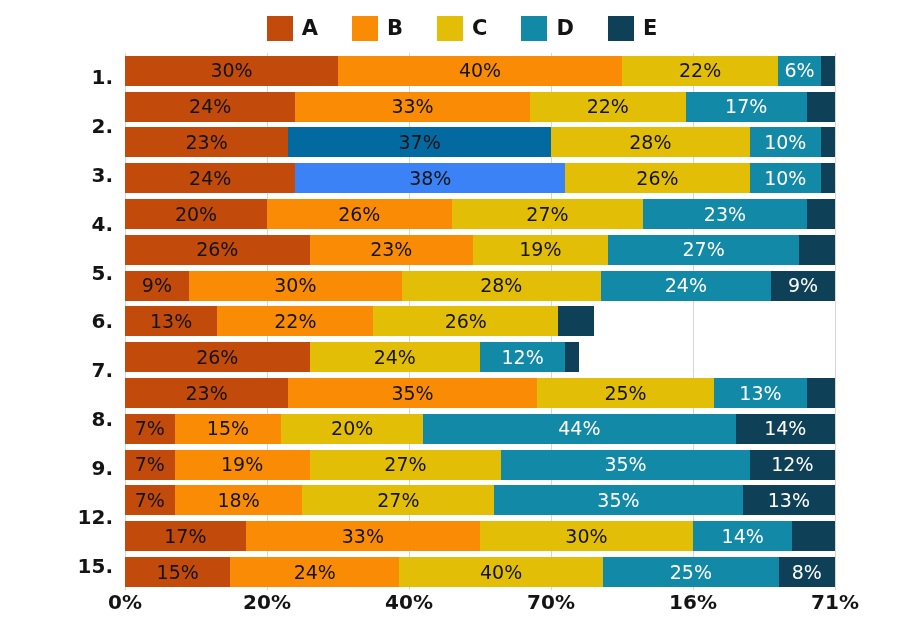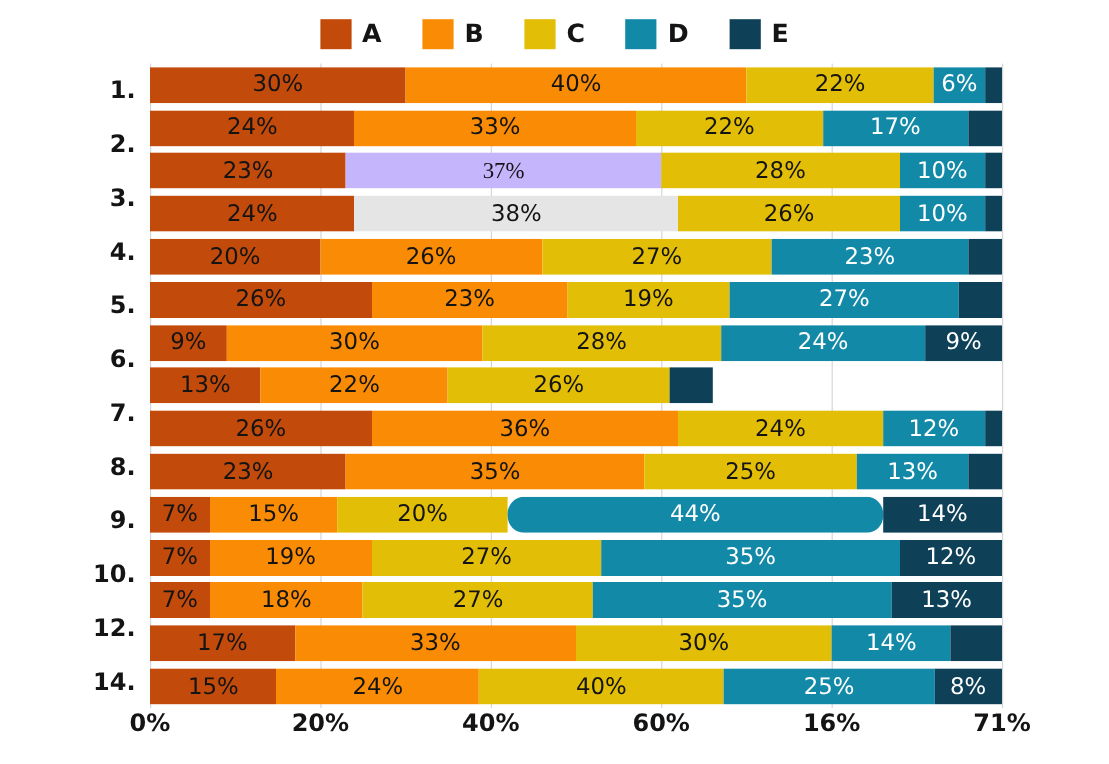--- a/index.html
+++ b/index.html
@@ -194,27 +194,24 @@
       <div class="ylabel-cell">
         <span class="ylabel-text">7.</span>
       </div>
       <div class="ylabel-cell">
         <span class="ylabel-text">8.</span>
       </div>
       <div class="ylabel-cell">
         <span class="ylabel-text">9.</span>
       </div>
       <div class="ylabel-cell">
-        <span class="ylabel-text">10.</span>
-      </div>
-      <div class="ylabel-cell">
         <span class="ylabel-text">12.</span>
       </div>
       <div class="ylabel-cell">
-        <span class="ylabel-text">14.</span>
+        <span class="ylabel-text">15.</span>
       </div>
     </div>
 
   <div id="plot">
     <div id="gridlines">
         <div class="gridline" style="left: calc(0% - 0.5px);"></div>
         <div class="gridline" style="left: calc(20% - 0.5px);"></div>
         <div class="gridline" style="left: calc(40% - 0.5px);"></div>
         <div class="gridline" style="left: calc(60% - 0.5px);"></div>
         <div class="gridline" style="left: calc(80% - 0.5px);"></div>
@@ -235,30 +232,30 @@
             <div class="seg dark-text" style="background: rgb(194, 74, 11); width: 24%;">24%</div>
             <div class="seg dark-text" style="background: rgb(250, 140, 5); width: 33%;">33%</div>
             <div class="seg dark-text" style="background: rgb(227, 190, 7); width: 22%;">22%</div>
             <div class="seg light-text" style="background: rgb(19, 137, 168); width: 17%;">17%</div>
             <div class="seg light-text" style="background: rgb(14, 65, 88); width: 4%;"></div>
           </div>
         </div>
         <div class="row">
           <div class="bar">
             <div class="seg dark-text" style="background: rgb(194, 74, 11); width: 23%;">23%</div>
-            <div class="seg dark-text" style="background: #c4b5fd; width: 37%; font-family: Liberation Serif, serif;">37%</div>
+            <div class="seg dark-text" style="background: #0369a1; width: 37%;">37%</div>
             <div class="seg dark-text" style="background: rgb(227, 190, 7); width: 28%;">28%</div>
             <div class="seg light-text" style="background: rgb(19, 137, 168); width: 10%;">10%</div>
             <div class="seg light-text" style="background: rgb(14, 65, 88); width: 2%;"></div>
           </div>
         </div>
         <div class="row">
           <div class="bar">
             <div class="seg dark-text" style="background: rgb(194, 74, 11); width: 24%;">24%</div>
-            <div class="seg dark-text" style="background: #e5e5e5; width: 38%;">38%</div>
+            <div class="seg dark-text" style="background: #3b82f6; width: 38%;">38%</div>
             <div class="seg dark-text" style="background: rgb(227, 190, 7); width: 26%;">26%</div>
             <div class="seg light-text" style="background: rgb(19, 137, 168); width: 10%;">10%</div>
             <div class="seg light-text" style="background: rgb(14, 65, 88); width: 2%;"></div>
           </div>
         </div>
         <div class="row">
           <div class="bar">
             <div class="seg dark-text" style="background: rgb(194, 74, 11); width: 20%;">20%</div>
             <div class="seg dark-text" style="background: rgb(250, 140, 5); width: 26%;">26%</div>
             <div class="seg dark-text" style="background: rgb(227, 190, 7); width: 27%;">27%</div>
@@ -288,41 +285,40 @@
           <div class="bar">
             <div class="seg dark-text" style="background: rgb(194, 74, 11); width: 13%;">13%</div>
             <div class="seg dark-text" style="background: rgb(250, 140, 5); width: 22%;">22%</div>
             <div class="seg dark-text" style="background: rgb(227, 190, 7); width: 26%;">26%</div>
             <div class="seg light-text" style="background: rgb(14, 65, 88); width: 5%;"></div>
           </div>
         </div>
         <div class="row">
           <div class="bar">
             <div class="seg dark-text" style="background: rgb(194, 74, 11); width: 26%;">26%</div>
-            <div class="seg dark-text" style="background: rgb(250, 140, 5); width: 36%;">36%</div>
             <div class="seg dark-text" style="background: rgb(227, 190, 7); width: 24%;">24%</div>
             <div class="seg light-text" style="background: rgb(19, 137, 168); width: 12%;">12%</div>
             <div class="seg light-text" style="background: rgb(14, 65, 88); width: 2%;"></div>
           </div>
         </div>
         <div class="row">
           <div class="bar">
             <div class="seg dark-text" style="background: rgb(194, 74, 11); width: 23%;">23%</div>
             <div class="seg dark-text" style="background: rgb(250, 140, 5); width: 35%;">35%</div>
             <div class="seg dark-text" style="background: rgb(227, 190, 7); width: 25%;">25%</div>
             <div class="seg light-text" style="background: rgb(19, 137, 168); width: 13%;">13%</div>
             <div class="seg light-text" style="background: rgb(14, 65, 88); width: 4%;"></div>
           </div>
         </div>
         <div class="row">
           <div class="bar">
             <div class="seg dark-text" style="background: rgb(194, 74, 11); width: 7%;">7%</div>
             <div class="seg dark-text" style="background: rgb(250, 140, 5); width: 15%;">15%</div>
             <div class="seg dark-text" style="background: rgb(227, 190, 7); width: 20%;">20%</div>
-            <div class="seg light-text" style="background: rgb(19, 137, 168); width: 44%; border-radius: 14px;">44%</div>
+            <div class="seg light-text" style="background: rgb(19, 137, 168); width: 44%;">44%</div>
             <div class="seg light-text" style="background: rgb(14, 65, 88); width: 14%;">14%</div>
           </div>
         </div>
         <div class="row">
           <div class="bar">
             <div class="seg dark-text" style="background: rgb(194, 74, 11); width: 7%;">7%</div>
             <div class="seg dark-text" style="background: rgb(250, 140, 5); width: 19%;">19%</div>
             <div class="seg dark-text" style="background: rgb(227, 190, 7); width: 27%;">27%</div>
             <div class="seg light-text" style="background: rgb(19, 137, 168); width: 35%;">35%</div>
             <div class="seg light-text" style="background: rgb(14, 65, 88); width: 12%;">12%</div>
@@ -355,18 +351,18 @@
             <div class="seg light-text" style="background: rgb(14, 65, 88); width: 7.92079%;">8%</div>
           </div>
         </div>
       </div>
   </div>
 
   <div id="xaxis">
       <div class="xtick first" style="left: 0%;">0%</div>
       <div class="xtick" style="left: 20%;">20%</div>
       <div class="xtick" style="left: 40%;">40%</div>
-      <div class="xtick" style="left: 60%;">60%</div>
+      <div class="xtick" style="left: 60%;">70%</div>
       <div class="xtick" style="left: 80%;">16%</div>
       <div class="xtick" style="left: 100%;">71%</div>
     </div>
 
 </div>
 
 </body></html>

